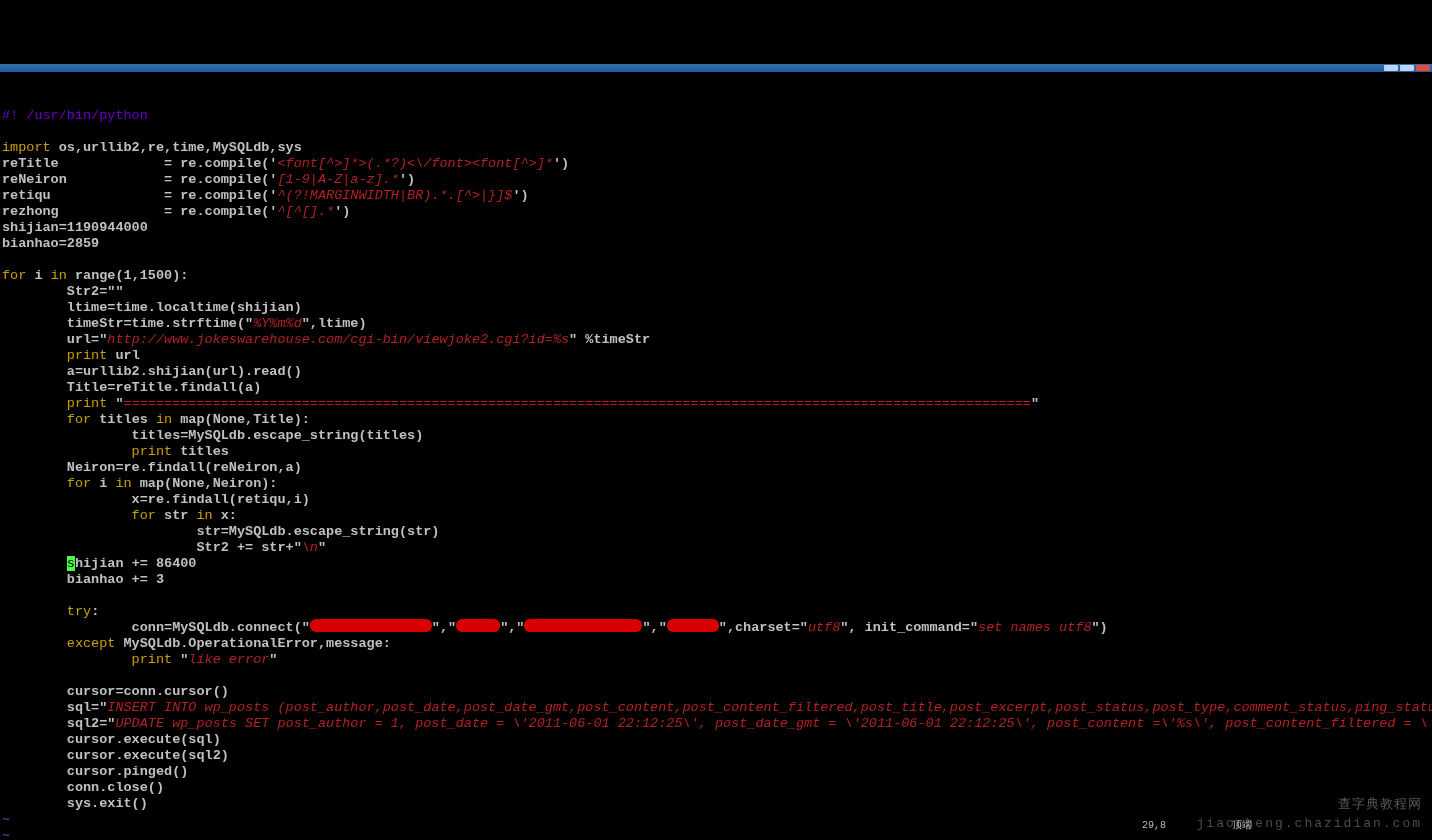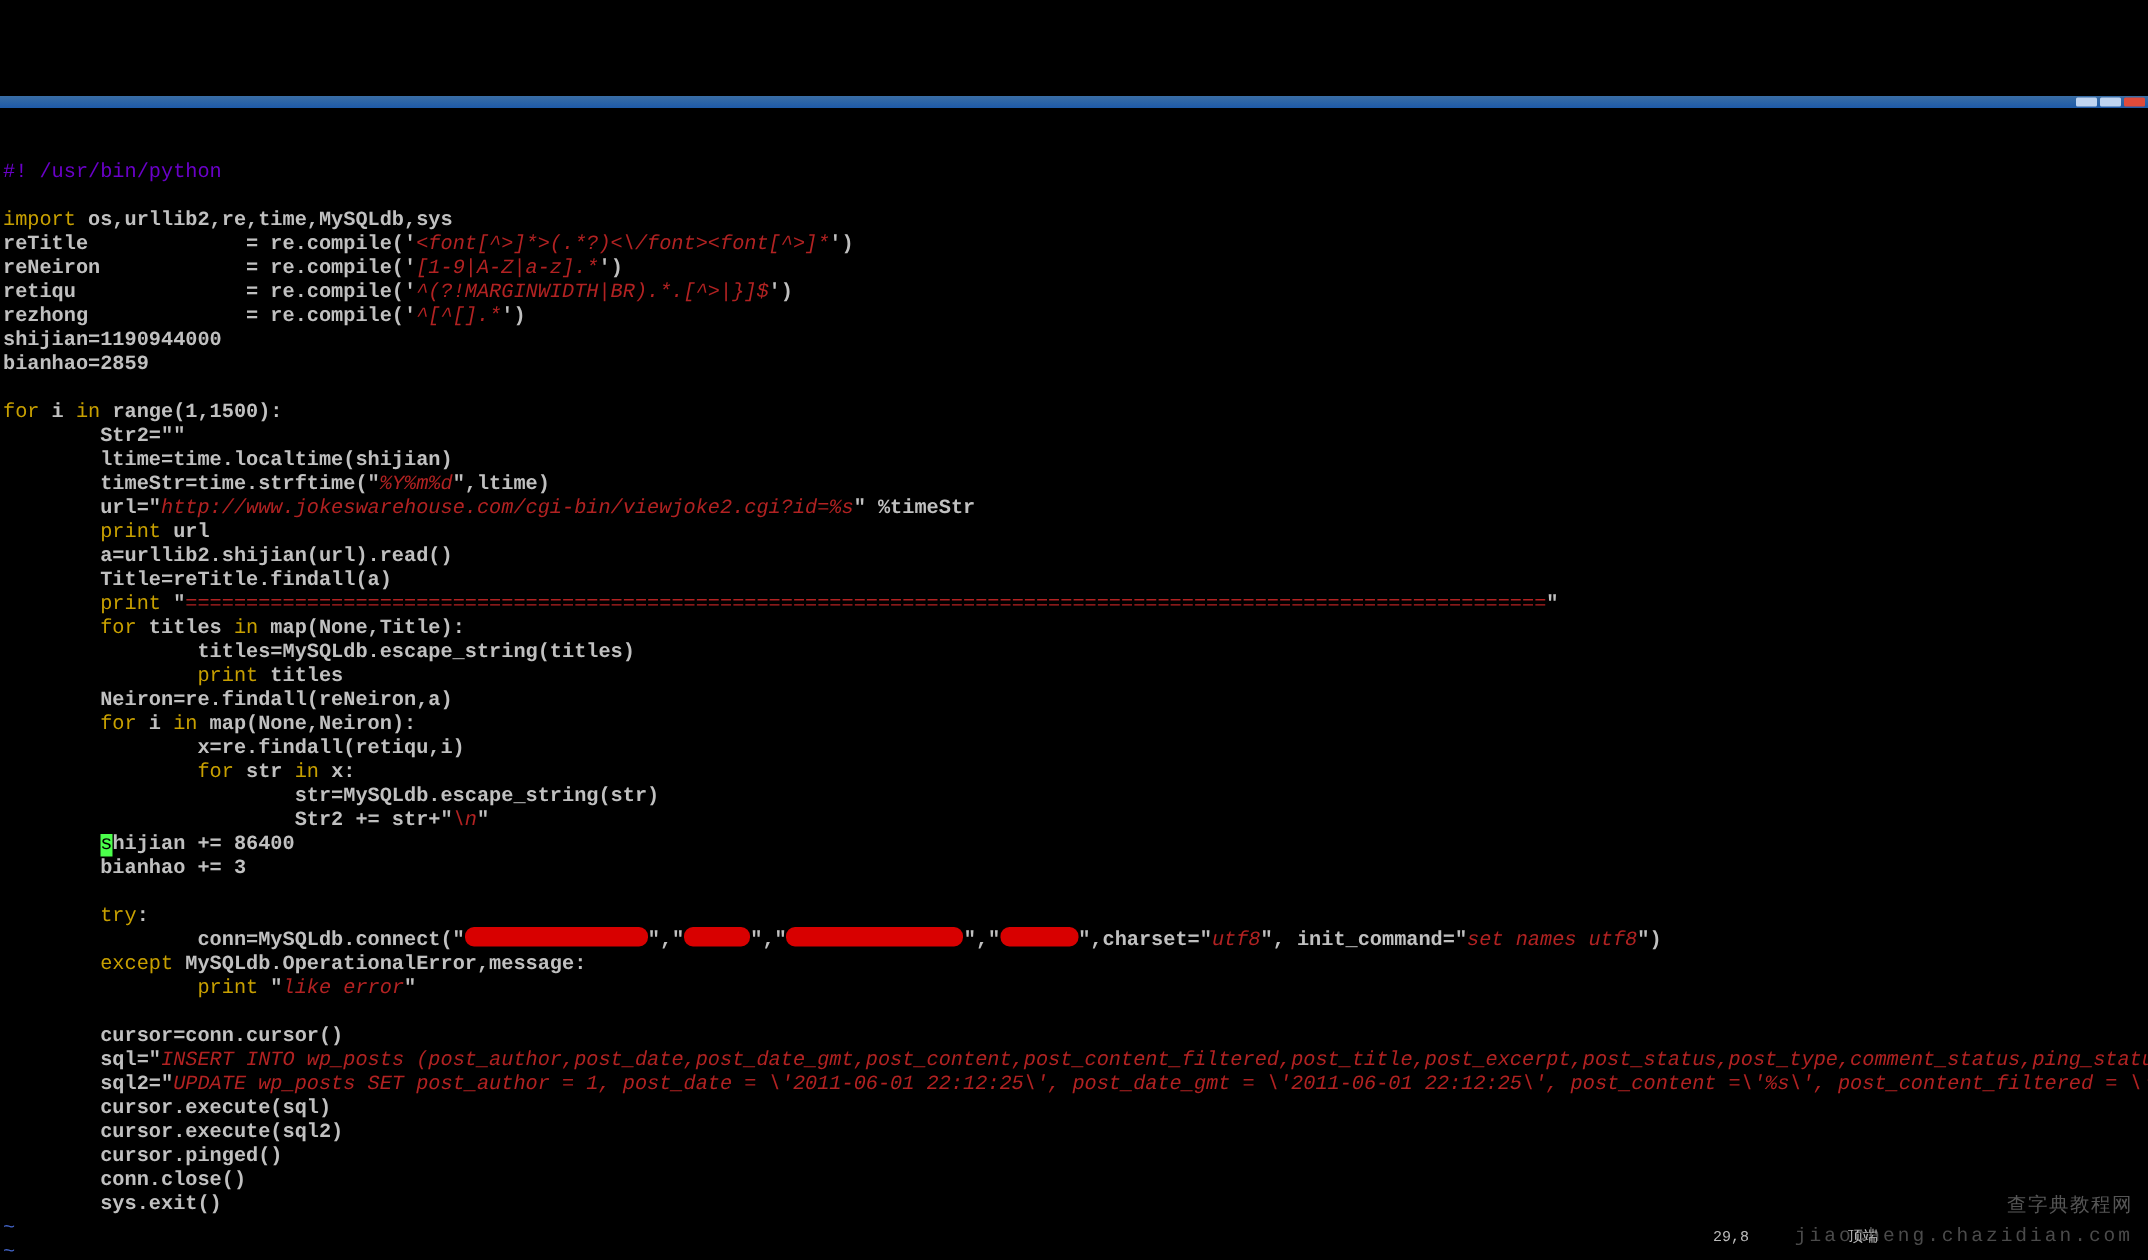--- a/index.html
+++ b/index.html
@@ -52,21 +52,21 @@
     font-family:Liberation Mono, monospace;
   }
   .subwm{
     position:absolute;
     right:10px;
     bottom:28px;
     color:#aaa;
     font-size:13px;
     letter-spacing:1px;
     opacity:.5;
-    font-family:Liberation Mono, monospace;
+    font-family:Liberation Sans, sans-serif;
     margin-left:15px;
   }
   .status{
     position:absolute;
     right:180px;
     bottom:6px;
     color:#bbb;
     font-size:10px;
   }
 </style>

